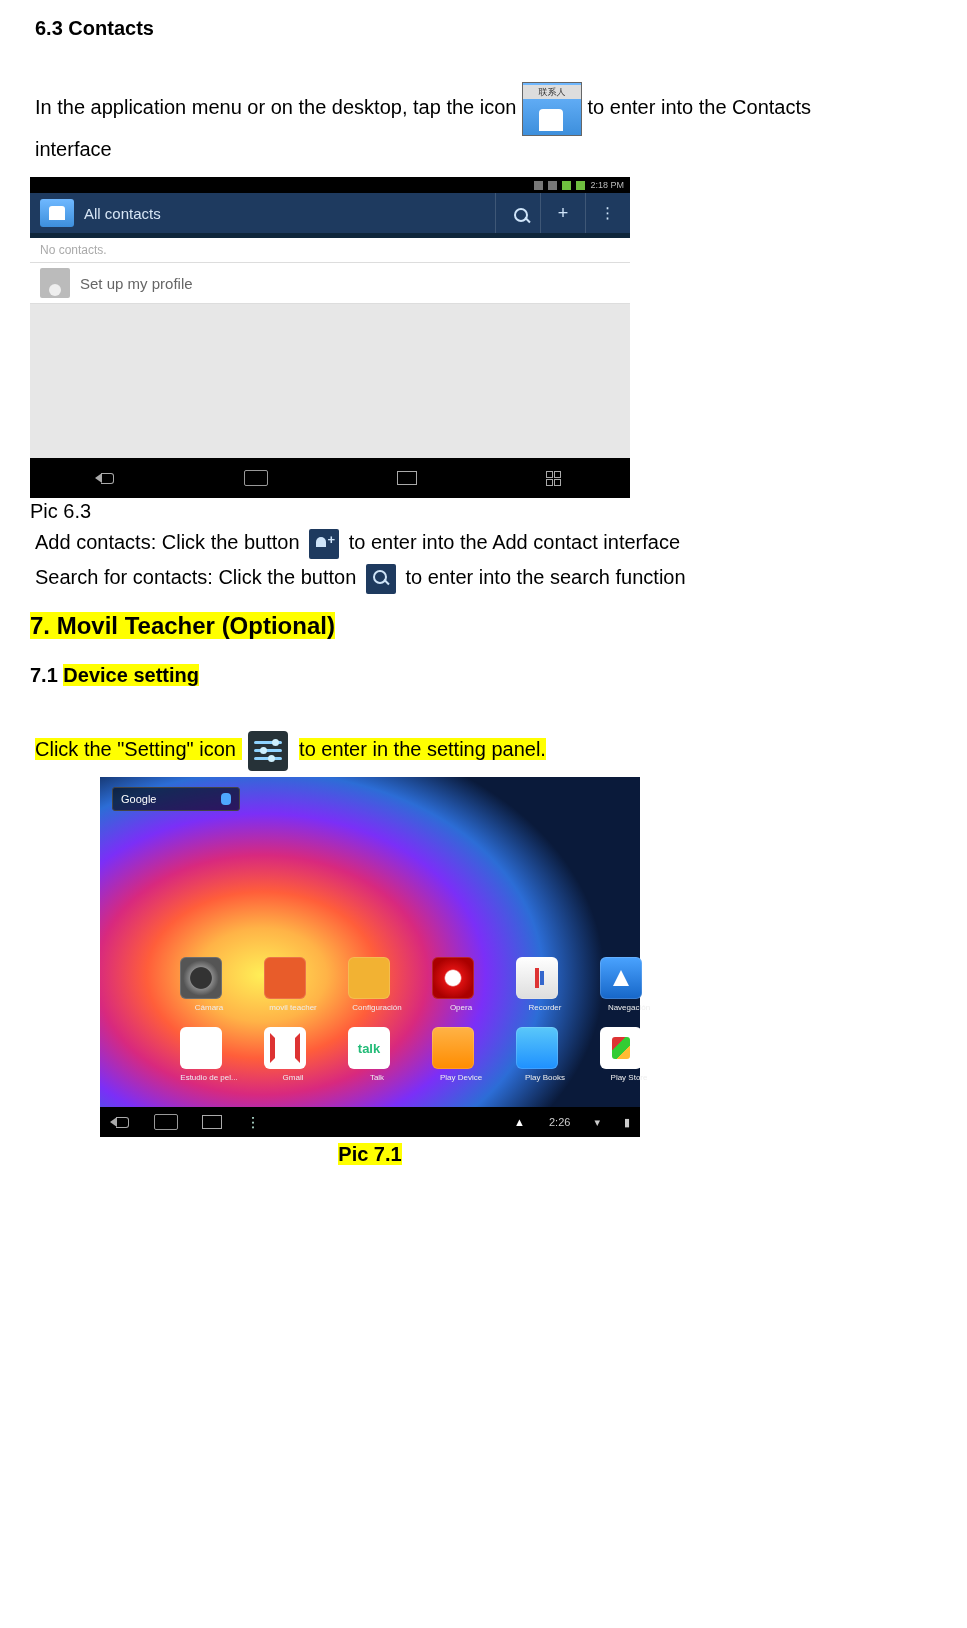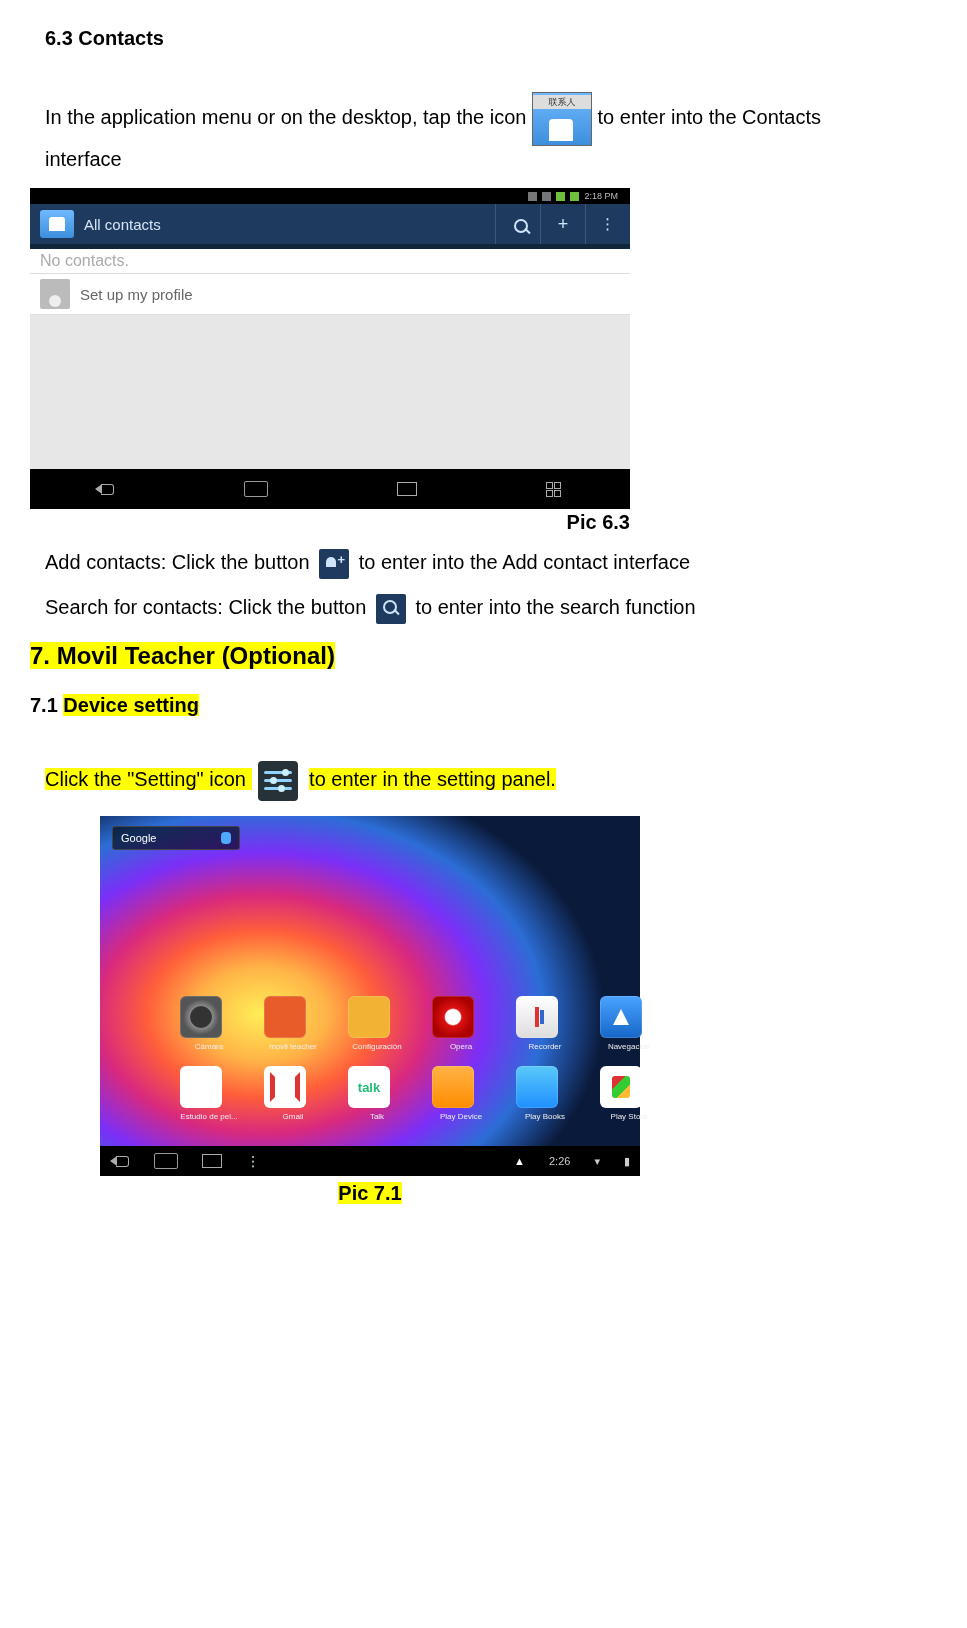--- a/index.html
+++ b/index.html
@@ -6,37 +6,37 @@
     font-family: Arial, Helvetica, sans-serif;
     font-size: 20px;
     color: #000;
     margin: 0;
     padding: 10px 30px 40px 30px;
     width: 907px;
     box-sizing: border-box;
   }
   .bold { font-weight: bold; }
   .hl { background: #ffff00; }
-  .para { margin: 15px; line-height: 1.35; }
+  .para { margin: 5px; line-height: 1.35; }
   .section-title { font-weight: bold; margin-bottom: 40px; }
 
   
   .shot1 {
     width: 600px;
     background: #000;
     margin-top: 14px;
   }
   .statusbar {
     height: 16px;
     background: #000;
     display: flex;
     justify-content: flex-end;
     align-items: center;
     gap: 5px;
-    padding: 0 12px;
+    padding: 0 6px;
     color: #bbb;
     font-size: 9px;
   }
   .sb-icon { width: 9px; height: 9px; background:#6fbf3f; }
   .sb-icon.gray { background:#777; }
   .actionbar {
     height: 40px;
     background: #1e3a5f;
     display: flex;
     align-items: center;
@@ -57,21 +57,21 @@
   .ab-btn {
     width: 44px; height:40px;
     display:flex;align-items:center;justify-content:center;
     border-left:1px solid rgba(255,255,255,.15);
     color:#cfe4f9;
   }
   .tabstrip{ height:5px; background:#0f263b; }
   .content-area{ background:#e7e7e7; height:220px; }
   .nocontacts{
     height:24px; background:#fff; border-bottom:1px solid #ddd;
-    font-size:16px; color:#aaa; display:flex; align-items:center; padding-left:10px;
+    font-size:12px; color:#aaa; display:flex; align-items:center; padding-left:10px;
   }
   .profilecard{
     background:#fff; height:40px; display:flex; align-items:center;
     border-bottom:1px solid #ddd; color:#666; font-size:15px;
   }
   .avatar{
     width:30px;height:30px;background:#bbb;border-radius:2px;margin:0 10px;
     display:flex;align-items:flex-end;justify-content:center;overflow:hidden;
   }
   .avatar::before{content:"";width:12px;height:12px;background:#eee;border-radius:50%;margin-bottom:2px;}
@@ -80,21 +80,21 @@
     color:#ddd;
   }
   .nav-icon{ width:22px;height:14px;border:1px solid #999;border-radius:2px;}
   .nav-back{ width:20px;height:14px;position:relative;}
   .nav-back::before{content:"";position:absolute;left:0;top:2px;border-top:5px solid transparent;border-bottom:5px solid transparent;border-right:7px solid #aaa;}
   .nav-back::after{content:"";position:absolute;left:6px;top:2px;width:12px;height:9px;border:1px solid #aaa;border-left:none;border-radius:0 3px 3px 0;}
   .nav-recent{width:18px;height:12px;border:1px solid #aaa;}
   .nav-cam{width:20px;height:14px;display:flex;gap:1px;flex-wrap:wrap;}
   .nav-cam span{width:5px;height:5px;border:1px solid #aaa;}
 
-  .caption { font-weight:bold; text-align:right; width:600px; margin:2px 0 6px; }
+  .caption { font-weight:normal; text-align:left; width:600px; margin:2px 0 6px; }
 
   
   .inline-icon-contacts{
     display:inline-block; vertical-align:middle;
     width:58px;height:52px;
     background:linear-gradient(#6fb8ff,#3d8fdc);
     border:1px solid #666;
     position:relative;
   }
   .inline-icon-contacts::before{

